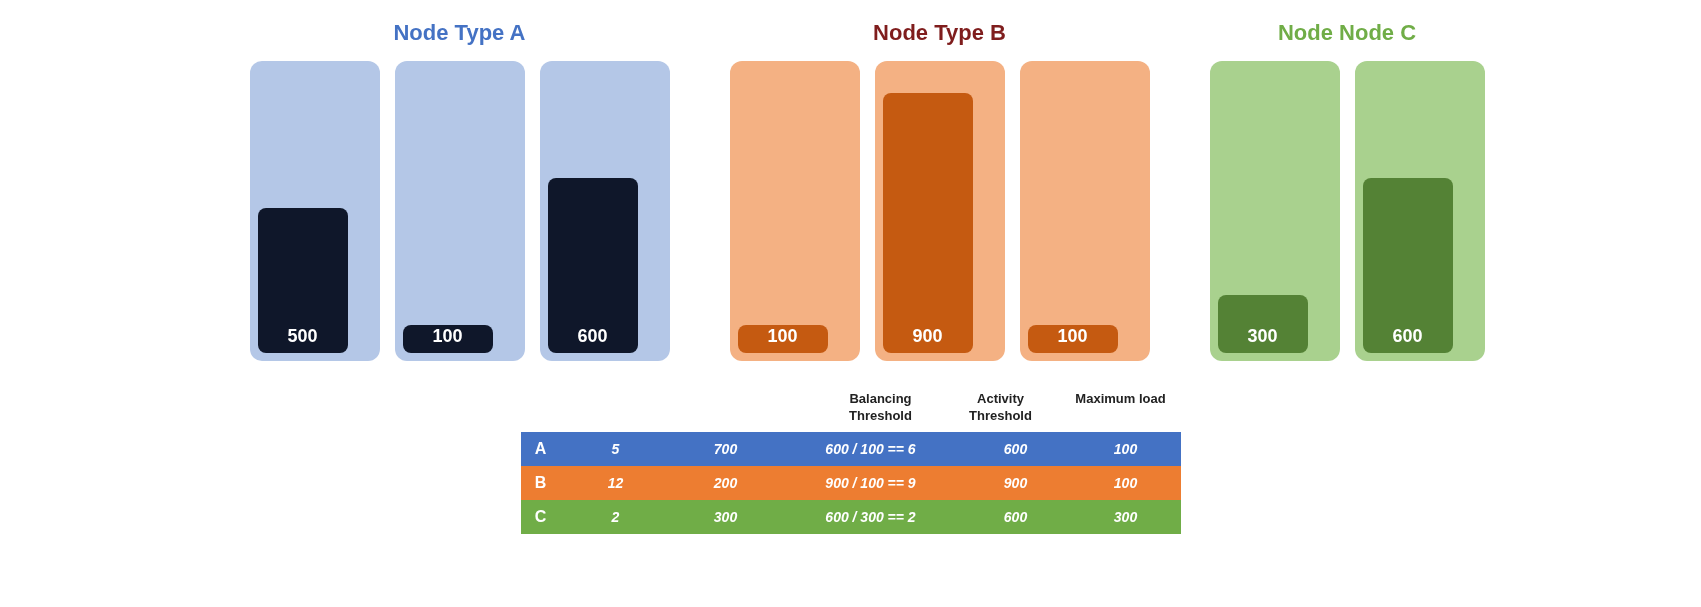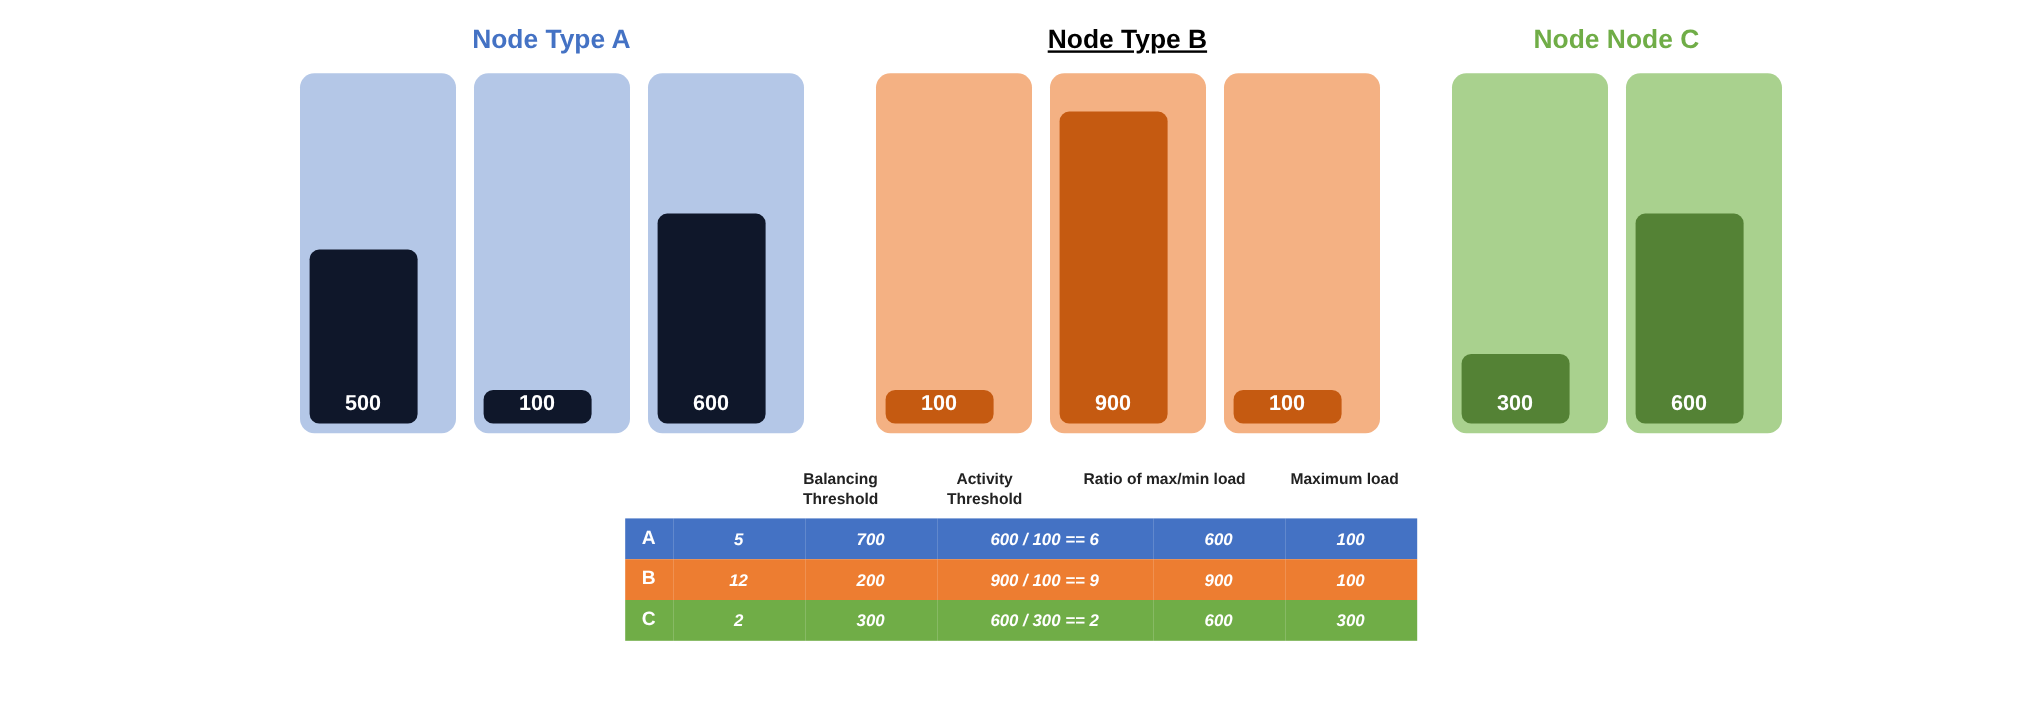--- a/index.html
+++ b/index.html
@@ -40,21 +40,21 @@
       margin: 0 30px;
     }
 
     .node-group-title {
       font-size: 22px;
       font-weight: bold;
       margin-bottom: 15px;
     }
 
     .node-group-title.blue { color: #4472C4; }
-    .node-group-title.orange { color: #000000; text-decoration: underline; }
+    .node-group-title.orange { color: #7f1d1d; }
     .node-group-title.green { color: #70AD47; }
 
     .bars-container {
       display: flex;
       flex-direction: row;
       align-items: flex-end;
       gap: 15px;
     }
 
     .bar-wrapper {
@@ -239,21 +239,20 @@
         </div>
       </div>
     </div>
 
   <div class="table-section">
     <div class="table-container">
       <div class="headers-row" id="headers-row">
       <div style="width: 40px; min-width: 40px;"></div>
           <div class="header-cell">Balancing Threshold</div>
           <div class="header-cell">Activity Threshold</div>
-          <div class="header-cell wide">Ratio of max/min load</div>
           <div class="header-cell">Maximum load</div>
         </div>
       <table class="data-table" id="data-table">
         <tbody id="table-body">
         <tr class="row-a">
               <td style="font-style: normal; font-weight: bold; font-size: 16px; width: 40px; min-width: 40px;">A</td>
               <td>5</td>
               <td>700</td>
               <td style="width: 180px; min-width: 180px;">600 / 100 == 6</td>
               <td>600</td>

